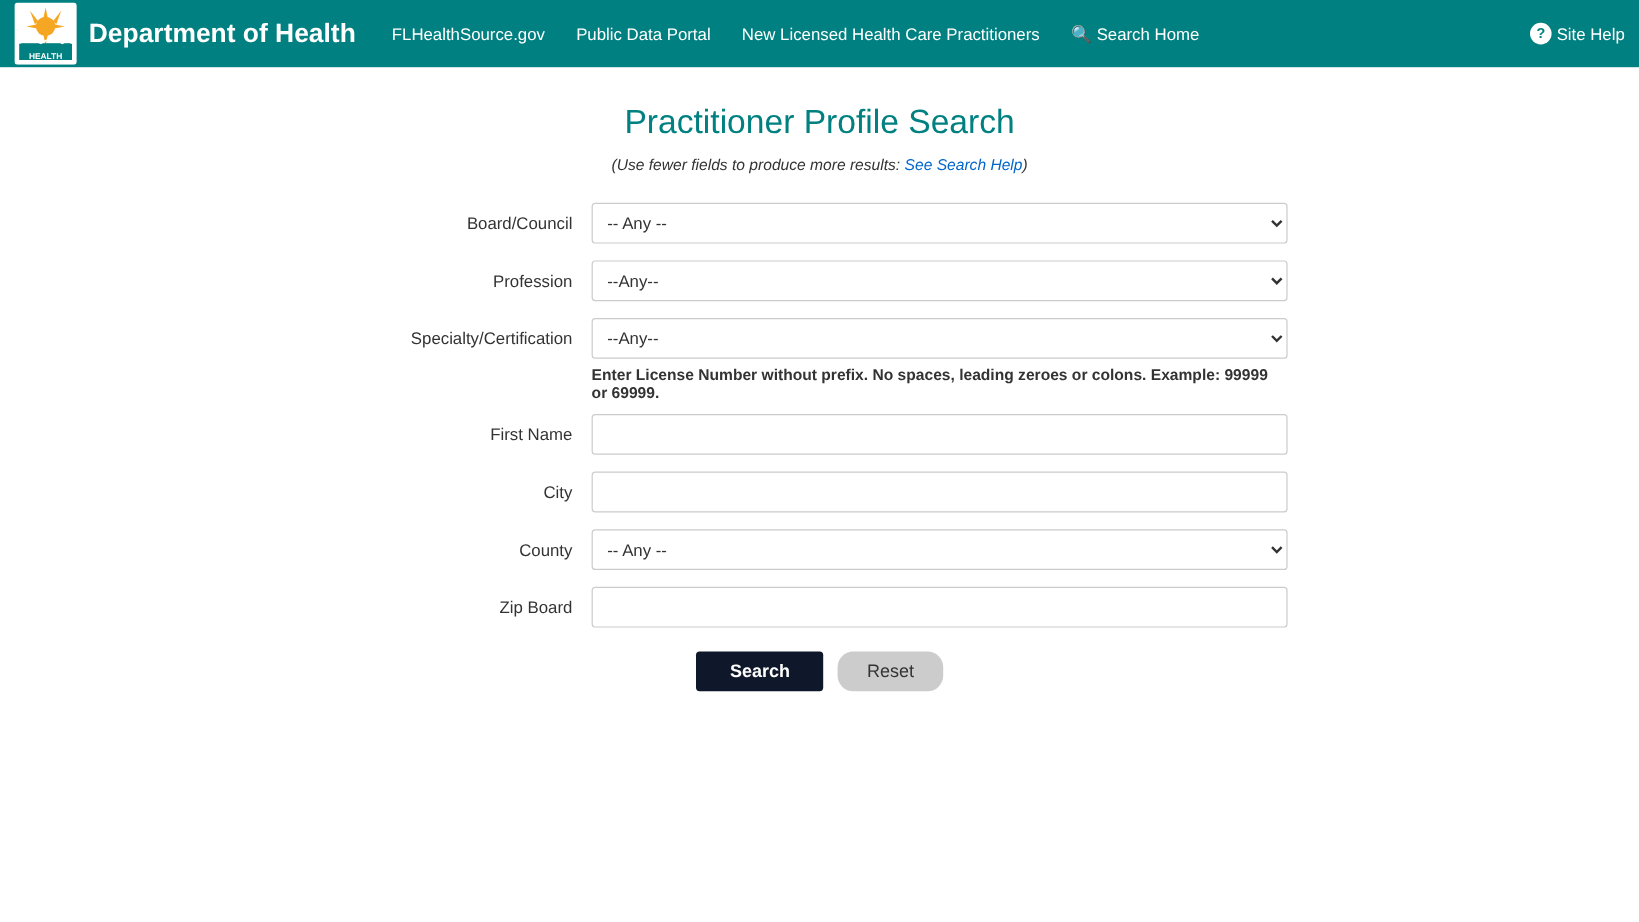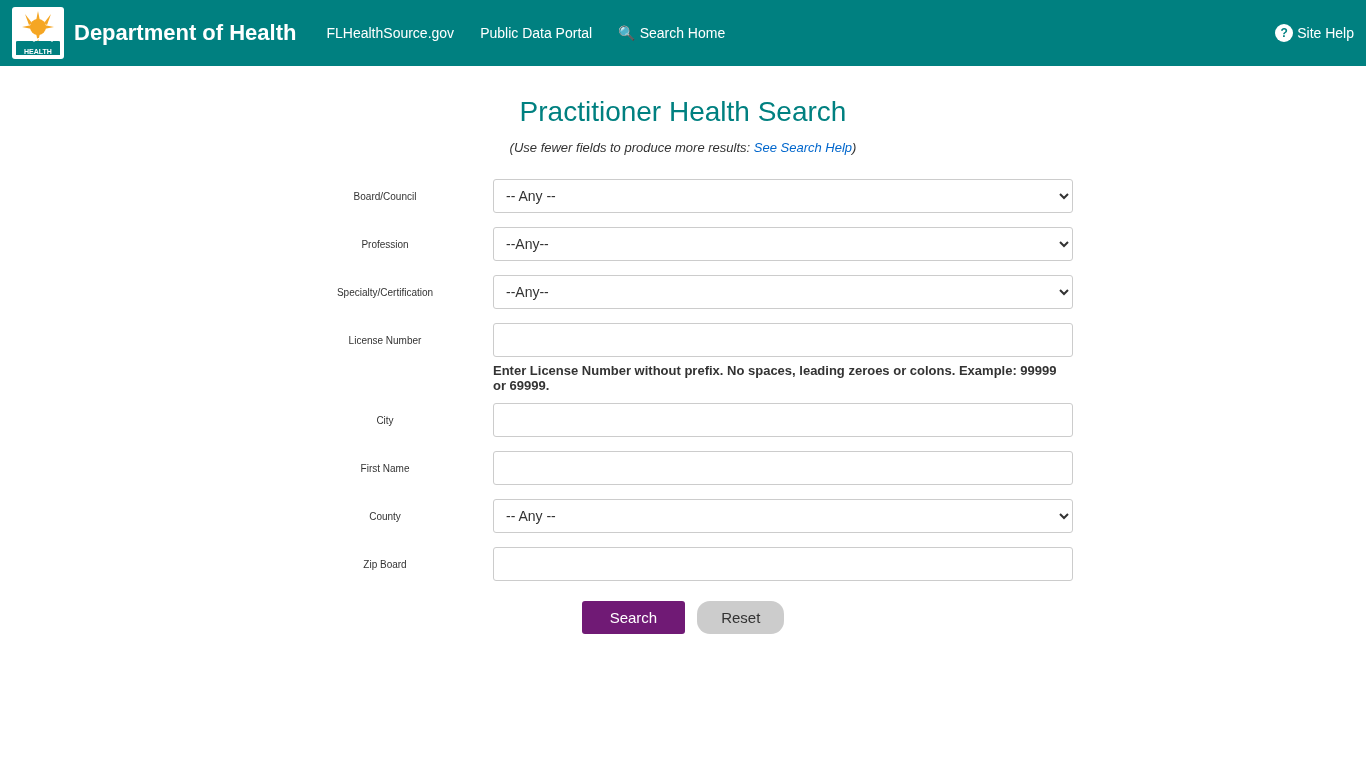--- a/index.html
+++ b/index.html
@@ -4,21 +4,21 @@
   <style>
     * { margin: 0; padding: 0; box-sizing: border-box; }
     body { font-family: Arial, sans-serif; font-size: 14px; color: #333; background: #fff; min-height: 768px; display: flex; flex-direction: column; }
 
     
     .navbar {
       background-color: #008080;
       display: flex;
       align-items: center;
       padding: 0 12px;
-      height: 66px;
+      height: 56px;
       flex-shrink: 0;
     }
     .navbar-brand {
       display: flex;
       align-items: center;
       margin-right: 20px;
     }
     .navbar-logo {
       width: 52px;
       height: 52px;
@@ -102,23 +102,23 @@
       max-width: 780px;
       margin: 0 auto;
     }
     .form-row {
       display: flex;
       align-items: center;
       margin-bottom: 14px;
     }
     .form-label {
       width: 200px;
-      text-align: center;
+      text-align: right;
       padding-right: 16px;
-      font-size: 10px;
+      font-size: 14px;
       color: #333;
       flex-shrink: 0;
     }
     .form-control {
       flex: 1;
       height: 34px;
       border: 1px solid #ccc;
       border-radius: 3px;
       padding: 0 8px;
       font-size: 14px;
@@ -137,27 +137,28 @@
       margin-top: -8px;
       margin-bottom: 10px;
     }
     .btn-row {
       display: flex;
       justify-content: center;
       gap: 12px;
       margin-top: 20px;
     }
     .btn-search {
-      background-color: #701a75;
+      background-color: #0f172a;
       color: #fff;
       border: none;
       padding: 8px 28px;
       font-size: 15px;
       border-radius: 3px;
       cursor: pointer;
+      font-weight: bold;
     }
     .btn-reset {
       background-color: #ccc;
       color: #333;
       border: none;
       padding: 8px 24px;
       font-size: 15px;
       border-radius: 13px;
       cursor: pointer;
     }
@@ -185,34 +186,35 @@
       <rect x="4" y="34" width="44" height="14" fill="#008080" rx="0"></rect>
       <path d="M4 34 Q13 28 22 34 Q31 28 40 34 Q44 31 48 34" stroke="#fff" stroke-width="1.5" fill="none"></path>
       <text x="26" y="47" text-anchor="middle" fill="#fff" font-size="7" font-weight="bold" font-family="Arial">HEALTH</text>
     </svg>
     <span class="navbar-title">Department of Health</span>
   </div>
 
   <div class="navbar-links">
     <a href="#">FLHealthSource.gov</a>
     <a href="#">Public Data Portal</a>
+    <a href="#">New Licensed Health Care Practitioners</a>
     <a href="#" style="display:flex;align-items:center;gap:4px;">
       <span style="font-size:14px;">🔍</span>
       <span>Search Home</span>
     </a>
   </div>
 
   <div class="navbar-right">
     <span class="help-icon">?</span>
     <span>Site Help</span>
   </div>
 </nav>
 
 <div class="main-content">
-  <h1 class="page-title">Practitioner Health Search</h1>
+  <h1 class="page-title">Practitioner Profile Search</h1>
 
   <p class="instructions-sub">
     <span>(Use fewer fields to produce more results: </span><a href="#">See Search Help</a><span>)</span>
   </p>
 
   <div class="form-container">
 
     <div class="form-row">
       <label class="form-label">Board/Council</label>
       <select class="form-control">
@@ -228,34 +230,30 @@
     </div>
 
     <div class="form-row">
       <label class="form-label">Specialty/Certification</label>
       <select class="form-control">
         <option>--Any--</option>
       </select>
     </div>
 
 
-    <div class="form-row">
-      <label class="form-label">License Number</label>
+    <div class="license-hint">Enter License Number without prefix. No spaces, leading zeroes or colons. Example: 99999 or 69999.</div>
+
+
+    <div class="form-row">
+      <label class="form-label">First Name</label>
       <input type="text" class="form-control" style="">
     </div>
-    <div class="license-hint">Enter License Number without prefix. No spaces, leading zeroes or colons. Example: 99999 or 69999.</div>
-
 
     <div class="form-row">
       <label class="form-label">City</label>
-      <input type="text" class="form-control" style="">
-    </div>
-
-    <div class="form-row">
-      <label class="form-label">First Name</label>
       <input type="text" class="form-control" style="">
     </div>
 
     <div class="form-row">
       <label class="form-label">County</label>
       <select class="form-control">
         <option>-- Any --</option>
       </select>
     </div>
 

